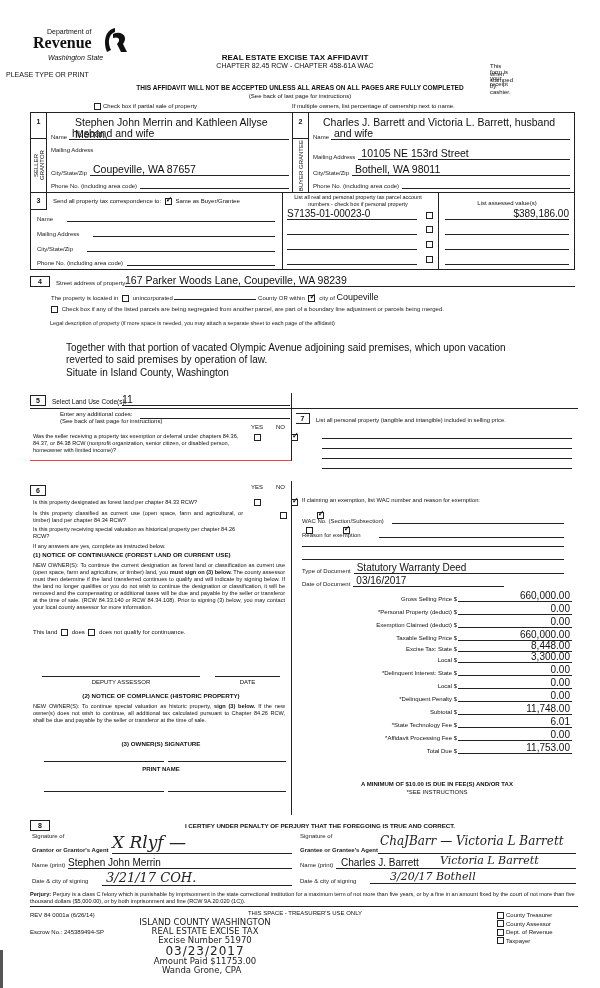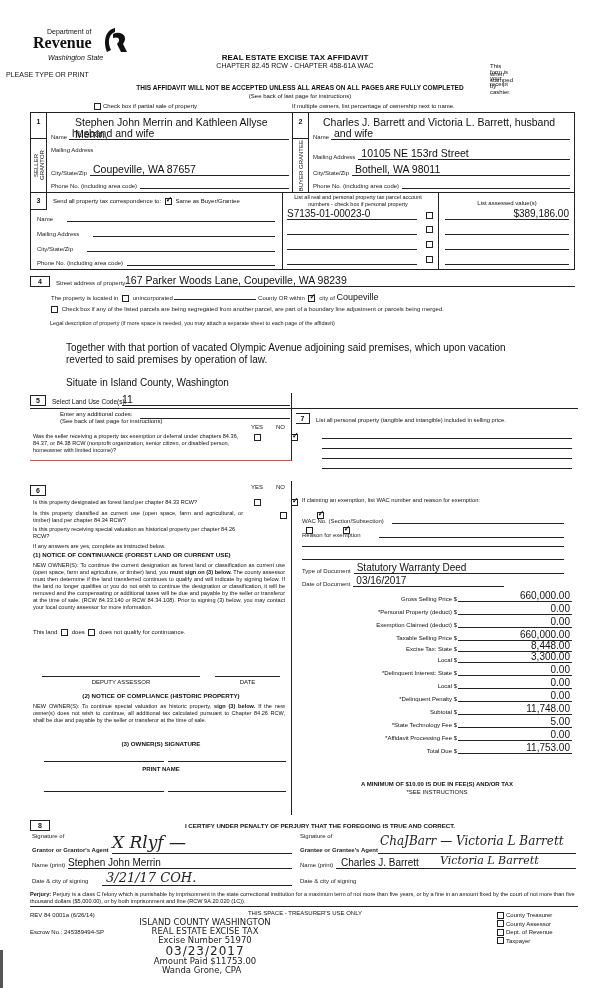--- a/index.html
+++ b/index.html
@@ -166,21 +166,21 @@
     <span>city of</span>
     <span class="val" style="font-size:9px">Coupeville</span>
   </div>
   <div class="abs lbl" style="left:21px;top:32px">
     <span class="cb" style="margin-left:0"></span>
     <span>Check box if any of the listed parcels are being segregated from another parcel, are part of a boundary line adjustment or parcels being merged.</span>
   </div>
   <div class="abs lbl" style="left:20px;top:46px;font-size:5.5px">Legal description of property (if more space is needed, you may attach a separate sheet to each page of the affidavit)</div>
   <div class="abs" style="left:36px;top:56px;width:470px;font-size:10px;line-height:12px">
     <div style="margin-top:12px">Together with that portion of vacated Olympic Avenue adjoining said premises, which upon vacation reverted to said premises by operation of law.</div>
-    <div style="margin-top:11px">Situate in Island County, Washington</div>
+    <div style="margin-top:1px">Situate in Island County, Washington</div>
   </div>
   <div class="abs" style="left:0;top:134px;width:548px;height:1px;background:#222"></div>
 </div>
 
 <div class="abs" style="left:30px;top:393px;width:262px;height:68px;border-right:1px solid #222;border-bottom:1px solid #ef4444">
   <span class="abs num" style="left:0;top:2px">5</span>
   <span class="abs" style="left:22px;top:5px;font-size:6.5px">Select Land Use Code(s):</span>
   <span class="abs ul val" style="left:92px;top:0;width:168px">11</span>
   <span class="abs" style="left:30px;top:18px;font-size:6px">Enter any additional codes:</span>
   <span class="abs ul" style="left:110px;top:18px;width:150px;height:8px"></span>
@@ -300,21 +300,21 @@
     <div class="tax-row">
         <span class="tl">*Delinquent Penalty $</span>
         <span class="tv">0.00</span>
       </div>
     <div class="tax-row">
         <span class="tl">Subtotal $</span>
         <span class="tv">11,748.00</span>
       </div>
     <div class="tax-row">
         <span class="tl">*State Technology Fee $</span>
-        <span class="tv">5.00</span>
+        <span class="tv">6.01</span>
       </div>
     <div class="tax-row">
         <span class="tl">*Affidavit Processing Fee $</span>
         <span class="tv">0.00</span>
       </div>
     <div class="tax-row">
         <span class="tl">Total Due $</span>
         <span class="tv">11,753.00</span>
       </div>
   </div>
@@ -336,20 +336,21 @@
   <span class="abs ul sig" style="left:72px;top:50px;width:190px;font-size:13px;padding-left:4px">3/21/17  COH.</span>
 
   <span class="abs lbl" style="left:270px;top:13px">Signature of</span>
   <span class="abs lbl bold" style="left:270px;top:27px">Grantee or Grantee's Agent</span>
   <span class="abs ul" style="left:348px;top:24px;width:198px;height:10px"></span>
   <span class="abs sig" style="left:350px;top:14px;font-size:12px">ChaJBarr — Victoria L Barrett</span>
   <span class="abs lbl" style="left:270px;top:42px">Name (print)</span>
   <span class="abs ul val" style="left:306px;top:37px;width:240px;font-size:10px;padding-left:5px">Charles J. Barrett</span>
   <span class="abs sig" style="left:410px;top:34px;font-size:11px">Victoria L Barrett</span>
   <span class="abs lbl" style="left:270px;top:58px">Date &amp; city of signing</span>
+  <span class="abs ul sig" style="left:340px;top:50px;width:206px;font-size:11px;padding-left:20px">3/20/17  Bothell</span>
 </div>
 
 <div class="abs" style="left:30px;top:891px;width:548px;font-size:5.6px;line-height:7px;border-bottom:1px solid #222;padding-bottom:1px">
   <b>Perjury:</b><span> Perjury is a class C felony which is punishable by imprisonment in the state correctional institution for a maximum term of not more than five years, or by a fine in an amount fixed by the court of not more than five thousand dollars ($5,000.00), or by both imprisonment and fine (RCW 9A.20.020 (1C)).</span>
 </div>
 <div class="abs" style="left:30px;top:912px;font-size:6px">REV 84 0001a (6/26/14)</div>
 <div class="abs" style="left:30px;top:929px;font-size:6px">
   <span>Escrow No.:</span>
   <span>245389494-SP</span>
 </div>

